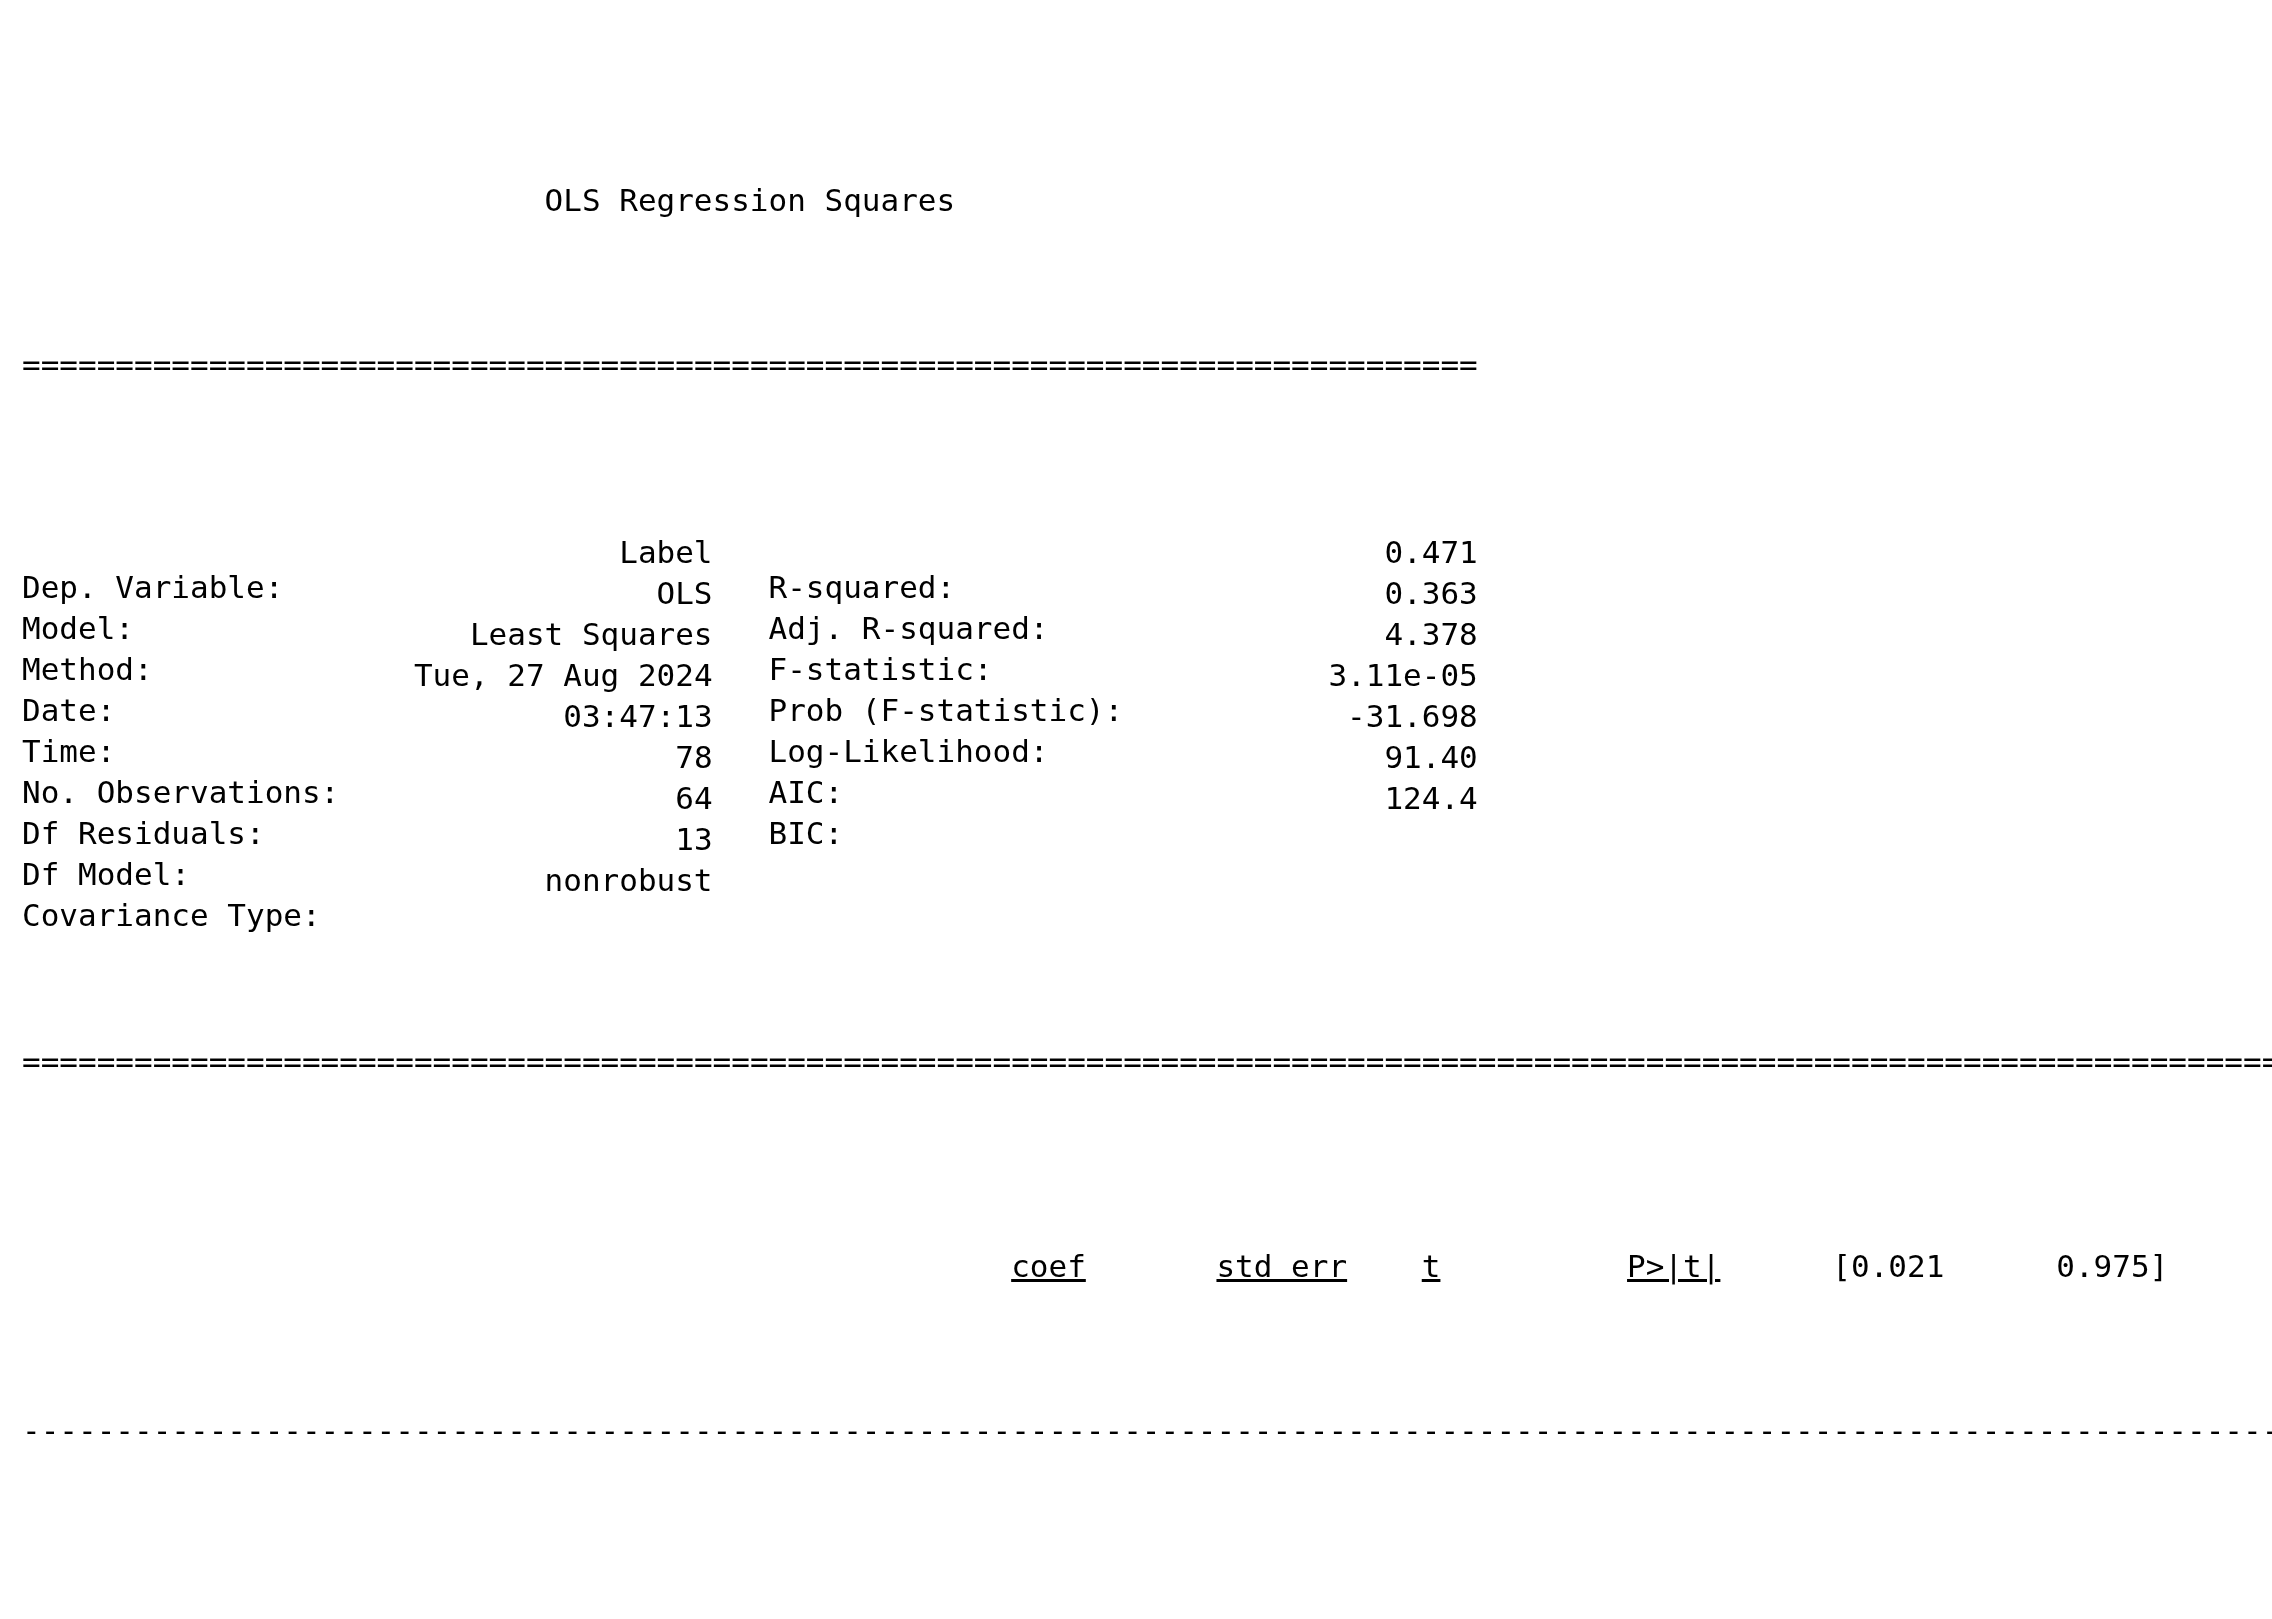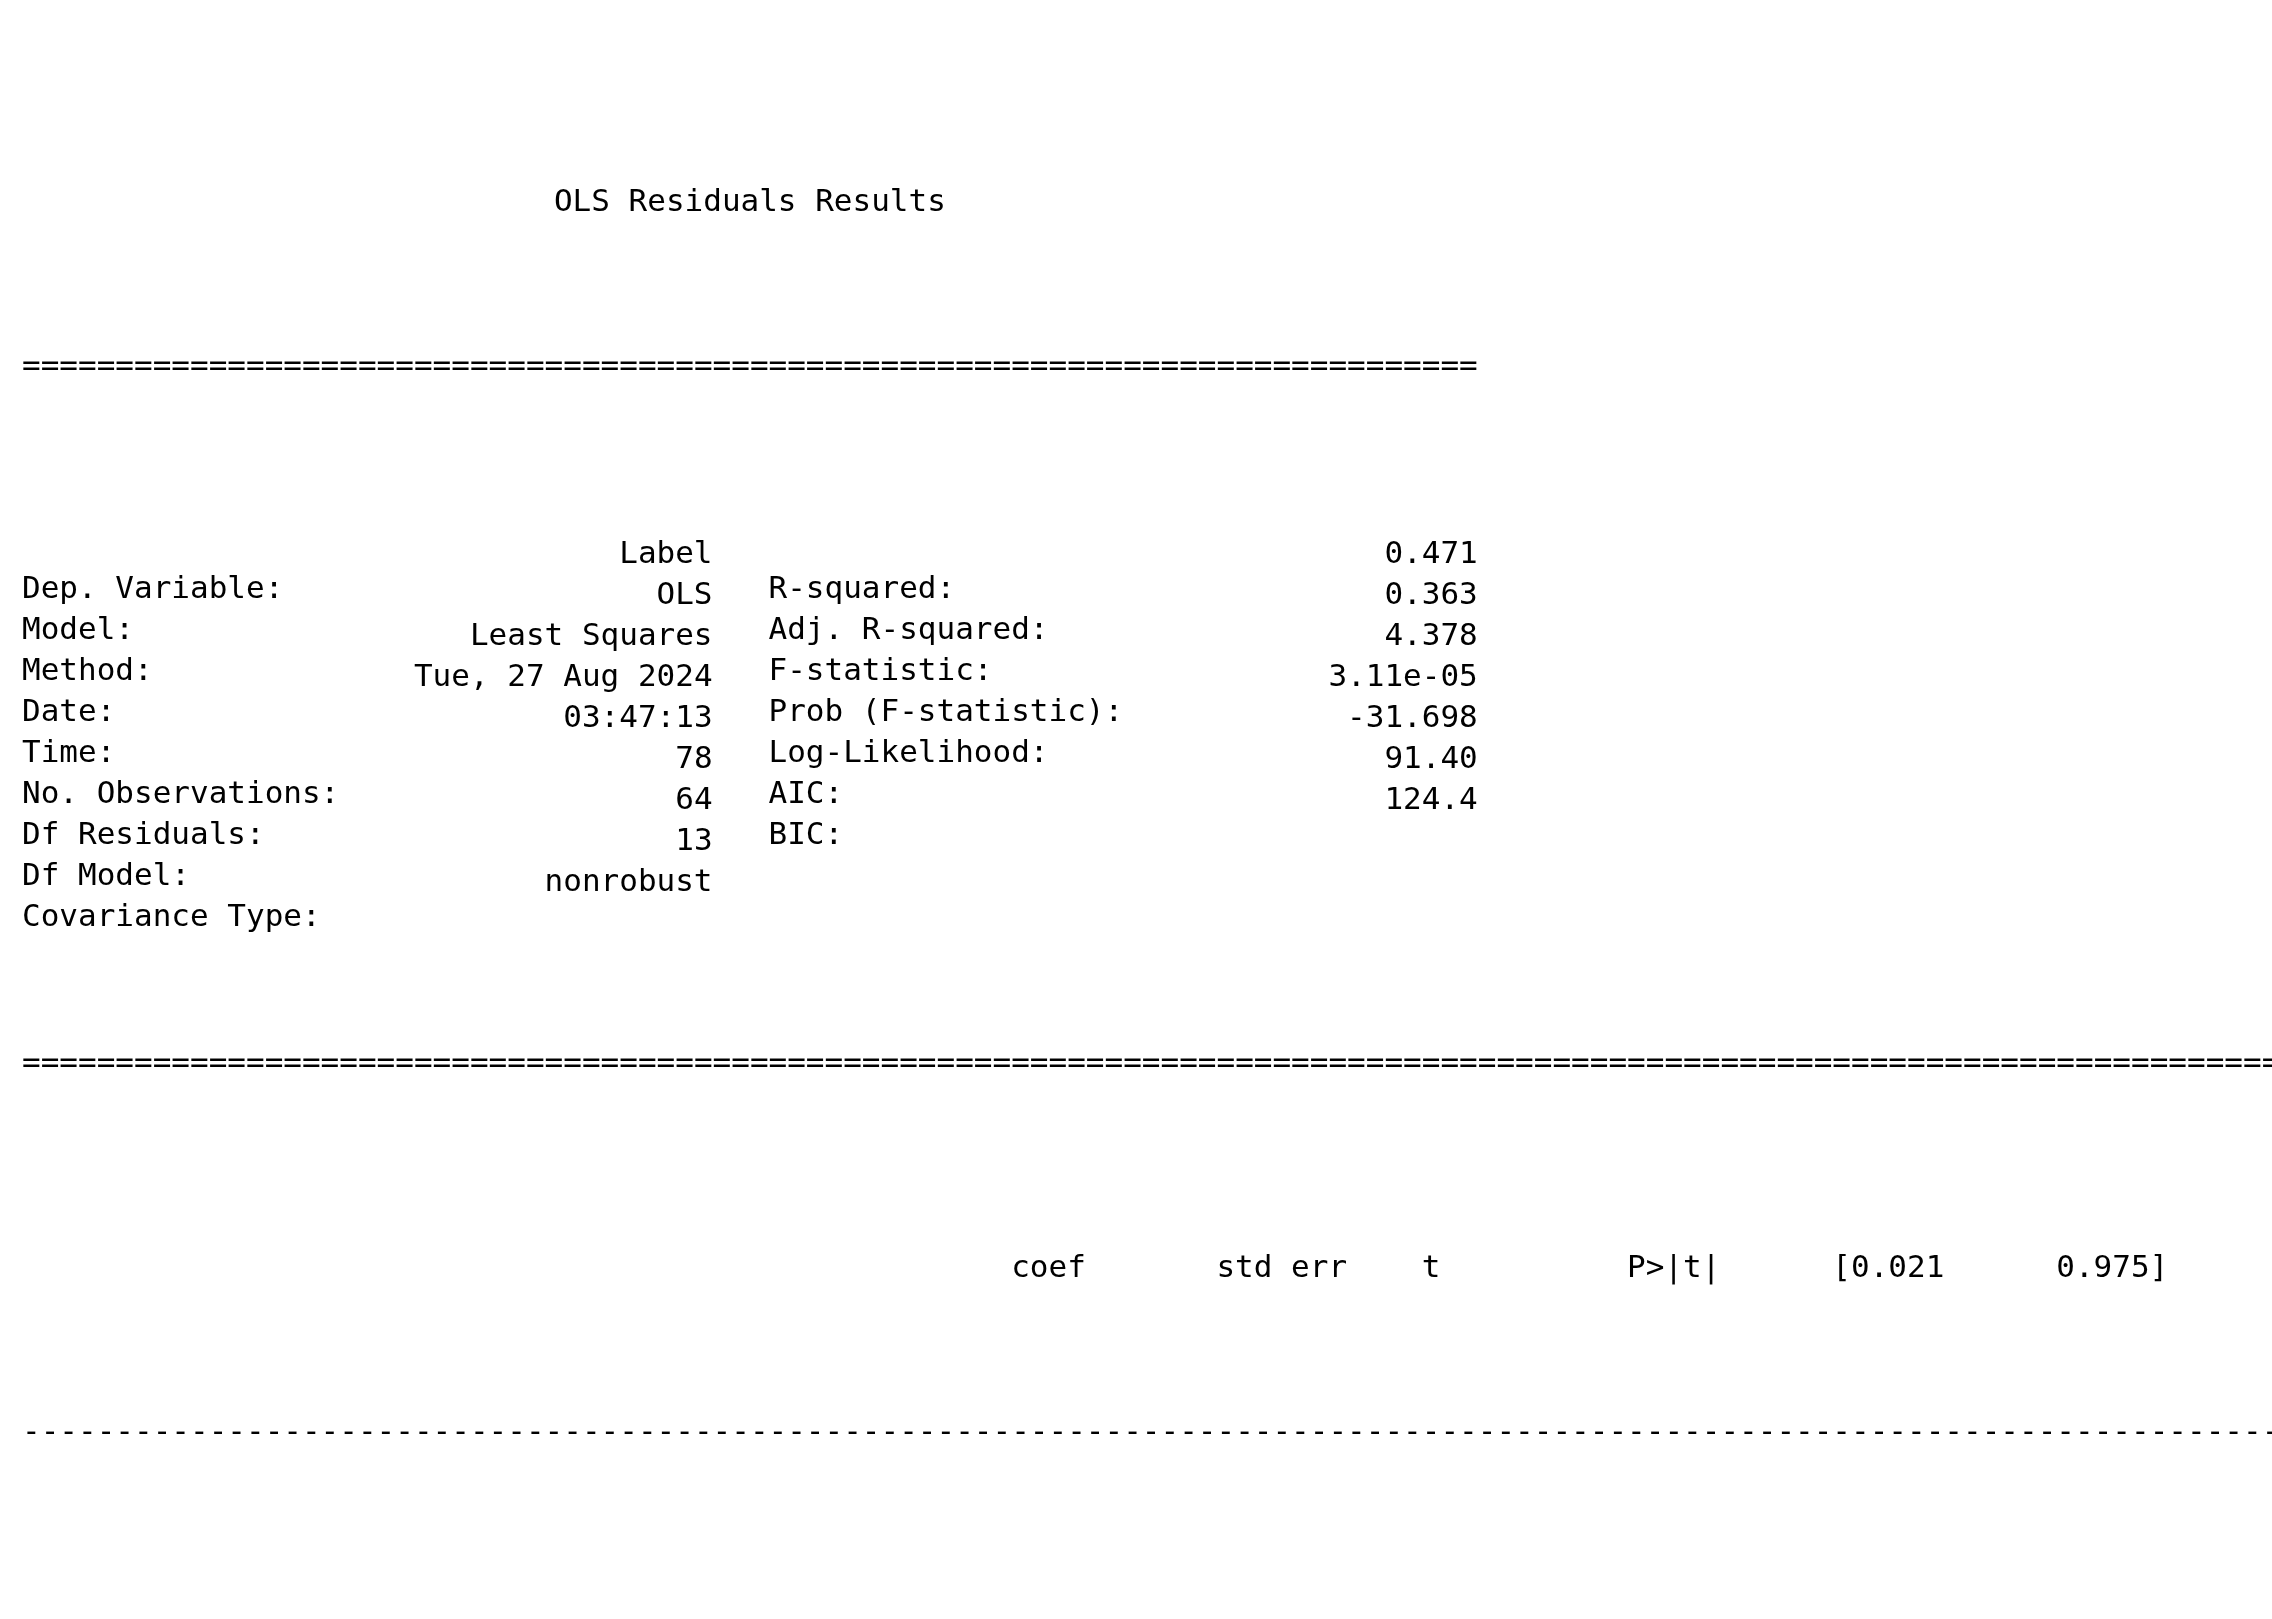--- a/index.html
+++ b/index.html
@@ -27,36 +27,36 @@
     display: flex;
     height: 41px;
     align-items: center;
   }
   .cell { display: inline-block; overflow: visible; white-space: pre; }
   .l { text-align: left; margin-top: 35px; }
   .r { text-align: left; }
   .w3 { width: 3ch; }
   .w37 { width: 37ch; }
   .w38 { width: 38ch; }
-  .w11 { width: 11ch; }
+  .w11 { width: 11ch; text-decoration: underline; }
   .w12 { width: 12ch; }
   .w53 { width: 53ch; }
   .title-row { width: 78ch; text-align: center; }
   .sep { overflow: hidden; }
   .sep78 { width: 78ch; }
   .sep121 { width: 121ch; }
 </style>
 </head>
 <body>
 
 <div class="page">
 
   
   <div class="line">
-    <span class="cell title-row">OLS Residuals Results</span>
+    <span class="cell title-row">OLS Regression Squares</span>
   </div>
 
   <div class="line">
     <span class="cell sep sep78">==============================================================================</span>
   </div>
 
   
   <div id="model-info"><div class="line"><span class="cell w37" style="display:flex"><span class="cell l" style="flex:1">Dep. Variable:</span><span class="cell r">Label</span></span><span class="cell w3"></span><span class="cell w38" style="display:flex"><span class="cell l" style="flex:1">R-squared:</span><span class="cell r">0.471</span></span></div><div class="line"><span class="cell w37" style="display:flex"><span class="cell l" style="flex:1">Model:</span><span class="cell r">OLS</span></span><span class="cell w3"></span><span class="cell w38" style="display:flex"><span class="cell l" style="flex:1">Adj. R-squared:</span><span class="cell r">0.363</span></span></div><div class="line"><span class="cell w37" style="display:flex"><span class="cell l" style="flex:1">Method:</span><span class="cell r">Least Squares</span></span><span class="cell w3"></span><span class="cell w38" style="display:flex"><span class="cell l" style="flex:1">F-statistic:</span><span class="cell r">4.378</span></span></div><div class="line"><span class="cell w37" style="display:flex"><span class="cell l" style="flex:1">Date:</span><span class="cell r">Tue, 27 Aug 2024</span></span><span class="cell w3"></span><span class="cell w38" style="display:flex"><span class="cell l" style="flex:1">Prob (F-statistic):</span><span class="cell r">3.11e-05</span></span></div><div class="line"><span class="cell w37" style="display:flex"><span class="cell l" style="flex:1">Time:</span><span class="cell r">03:47:13</span></span><span class="cell w3"></span><span class="cell w38" style="display:flex"><span class="cell l" style="flex:1">Log-Likelihood:</span><span class="cell r">-31.698</span></span></div><div class="line"><span class="cell w37" style="display:flex"><span class="cell l" style="flex:1">No. Observations:</span><span class="cell r">78</span></span><span class="cell w3"></span><span class="cell w38" style="display:flex"><span class="cell l" style="flex:1">AIC:</span><span class="cell r">91.40</span></span></div><div class="line"><span class="cell w37" style="display:flex"><span class="cell l" style="flex:1">Df Residuals:</span><span class="cell r">64</span></span><span class="cell w3"></span><span class="cell w38" style="display:flex"><span class="cell l" style="flex:1">BIC:</span><span class="cell r">124.4</span></span></div><div class="line"><span class="cell w37" style="display:flex"><span class="cell l" style="flex:1">Df Model:</span><span class="cell r">13</span></span><span class="cell w3"></span><span class="cell w38" style="display:flex"><span class="cell l" style="flex:1"></span><span class="cell r"></span></span></div><div class="line"><span class="cell w37" style="display:flex"><span class="cell l" style="flex:1">Covariance Type:</span><span class="cell r">nonrobust</span></span><span class="cell w3"></span><span class="cell w38" style="display:flex"><span class="cell l" style="flex:1"></span><span class="cell r"></span></span></div></div>
 
   <div class="line">

